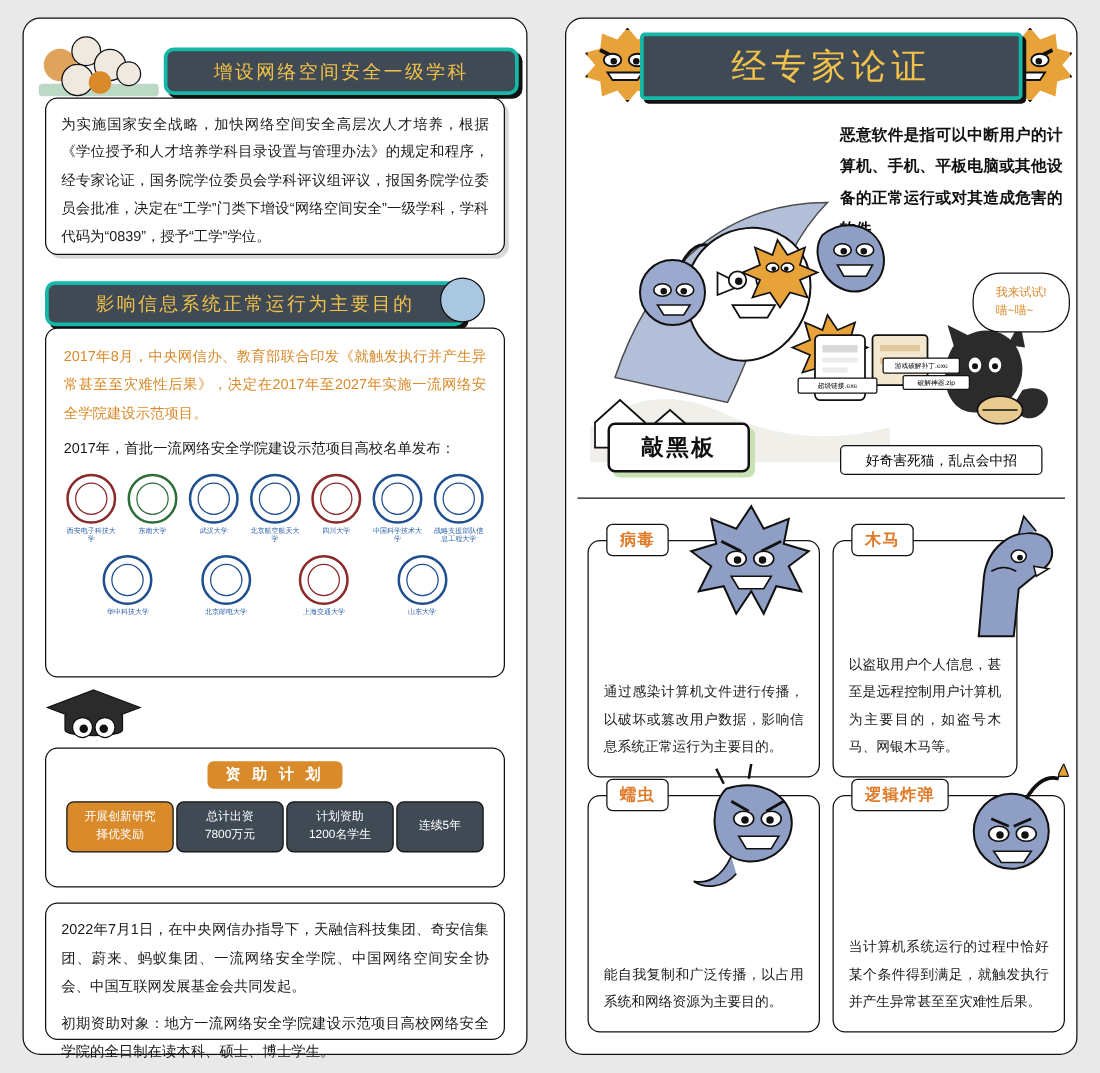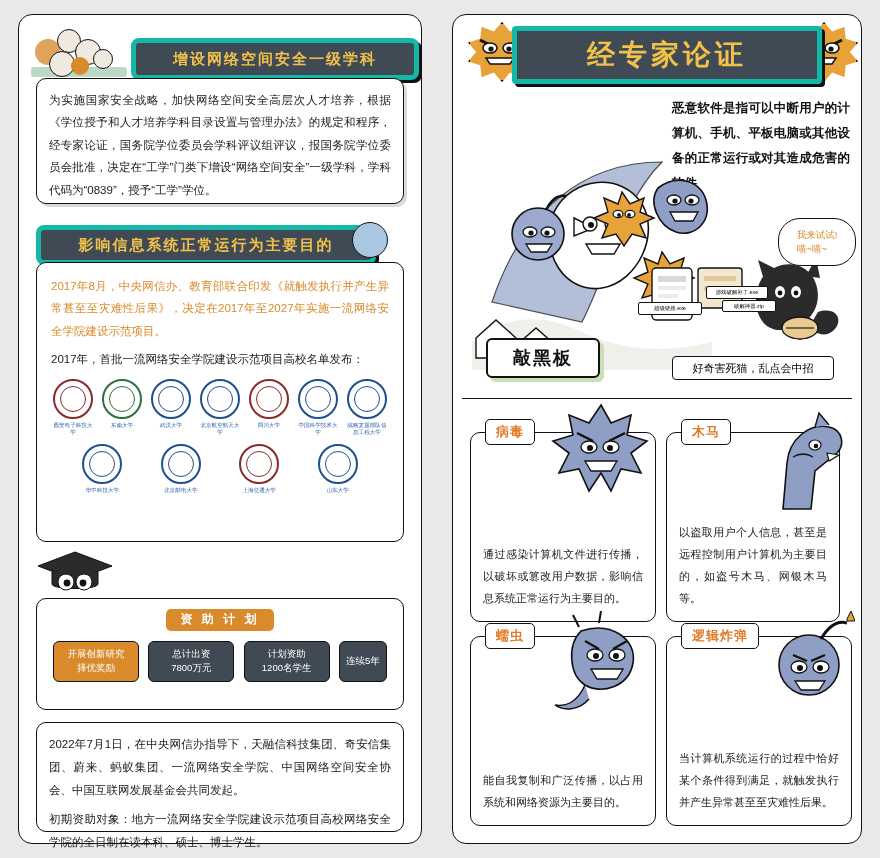--- a/index.html
+++ b/index.html
@@ -20,24 +20,24 @@
     box-sizing:border-box;
   }
   #left-panel{left:18px;top:14px;width:404px;height:830px;}
   #right-panel{left:452px;top:14px;width:410px;height:830px;}
 
   
   .ribbon{
     position:absolute;
     background:#3f4a55;
     color:#f2c14a;
-    border:5px solid #14b8a6;
+    border:3px solid #14b8a6;
     border-radius:8px;
     font-size:15px;
-    font-weight:bold;
+    font-weight:normal;
     letter-spacing:2px;
     display:flex;align-items:center;justify-content:center;
     box-shadow:3px 3px 0 #111;
   }
 
   
   .card{
     position:absolute;
     border:1px solid #111;
     border-radius:10px;
@@ -94,21 +94,21 @@
   .plan-row{display:flex;justify-content:space-between;padding:0 6px;}
   .plan-box{
     border:1px solid #111;border-radius:6px;
     font-size:9.5px;line-height:1.5;color:#fff;
     text-align:center;padding:5px 4px;box-sizing:border-box;
     min-height:34px;display:flex;align-items:center;justify-content:center;
   }
   .pb1{background:#d98a2b;width:86px;}
   .pb2{background:#3f4a55;width:86px;}
   .pb3{background:#3f4a55;width:86px;}
-  .pb4{background:#3f4a55;width:48px;}
+  .pb4{background:#3f4a55;width:70px;}
 
   #l4-card{left:36px;top:722px;width:368px;height:110px;line-height:2.0;}
 
   
   .cap{position:absolute;left:36px;top:548px;width:78px;height:52px;}
 
   
   #r-title-ribbon{
     left:512px;top:26px;width:300px;height:48px;
     font-size:28px;letter-spacing:4px;color:#f2c14a;background:#3f4a55;
@@ -166,21 +166,21 @@
     position:absolute;left:14px;top:-14px;
     border:1.5px solid #111;border-radius:5px;background:#fff;
     font-size:13px;font-weight:bold;color:#e07b2a;letter-spacing:1px;
     padding:3px 10px;
   }
   .threat .body{
     position:absolute;left:12px;right:12px;bottom:12px;
     font-size:11px;line-height:2.0;color:#1a1a1a;text-align:justify;
   }
   #t1{left:470px;top:432px;width:186px;height:190px;}
-  #t2{left:666px;top:432px;width:174px;height:190px;}
+  #t2{left:666px;top:432px;width:148px;height:190px;}
   #t3{left:470px;top:636px;width:186px;height:190px;}
   #t4{left:666px;top:636px;width:186px;height:190px;}
 </style>
 </head>
 <body>
 
 <div class="page">
 
   <div class="panel" id="left-panel">
 

